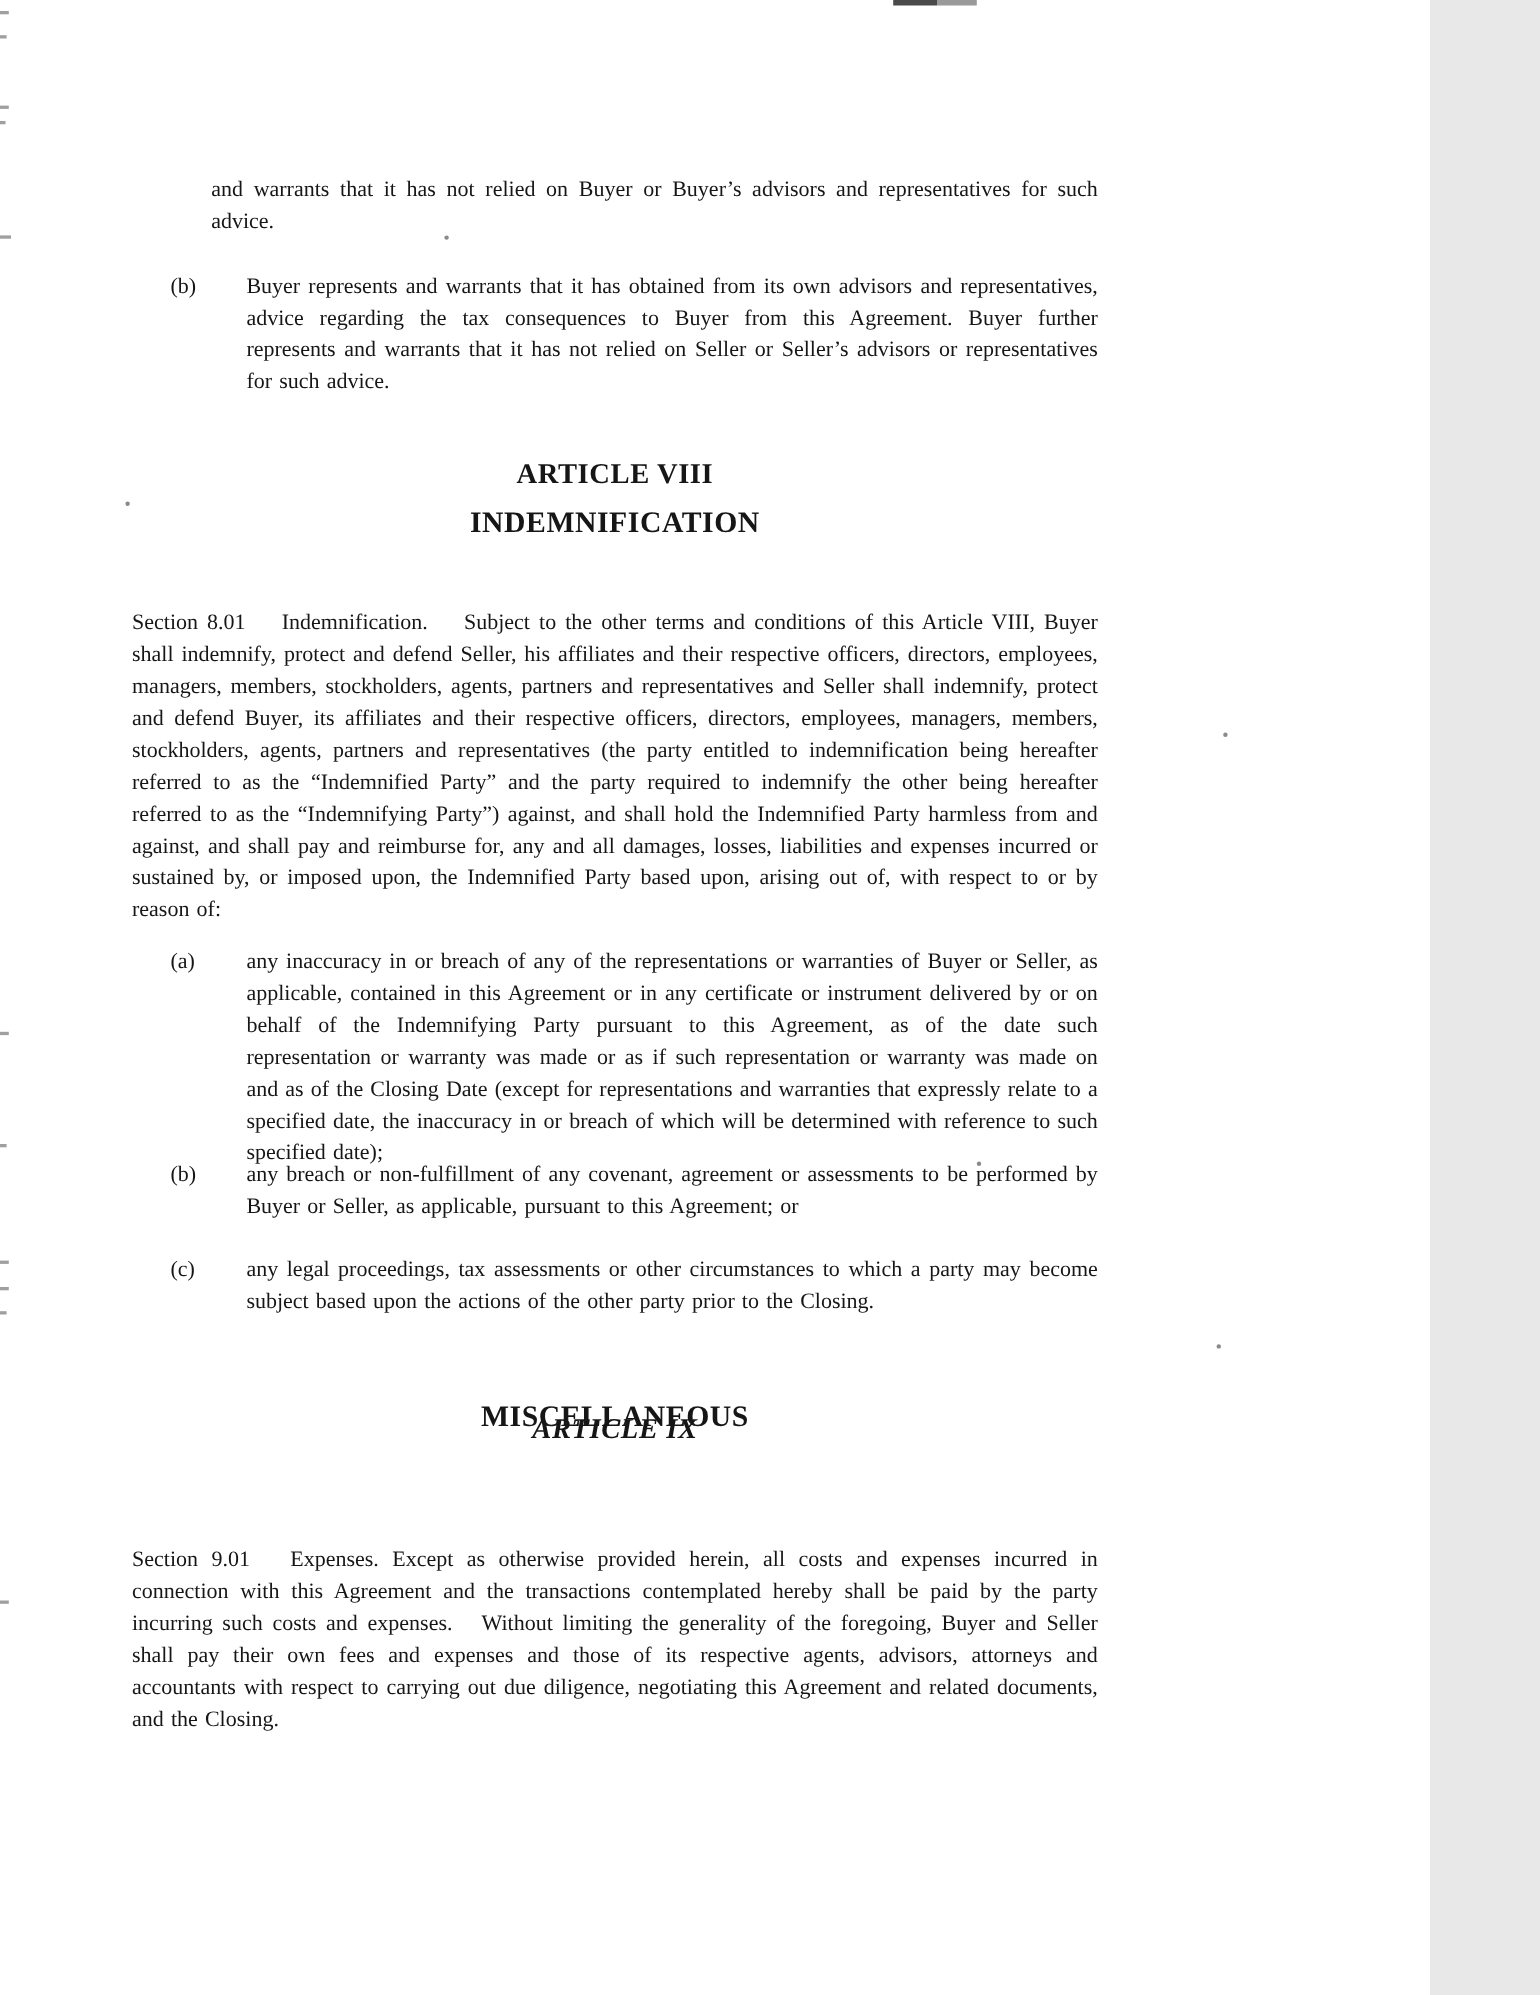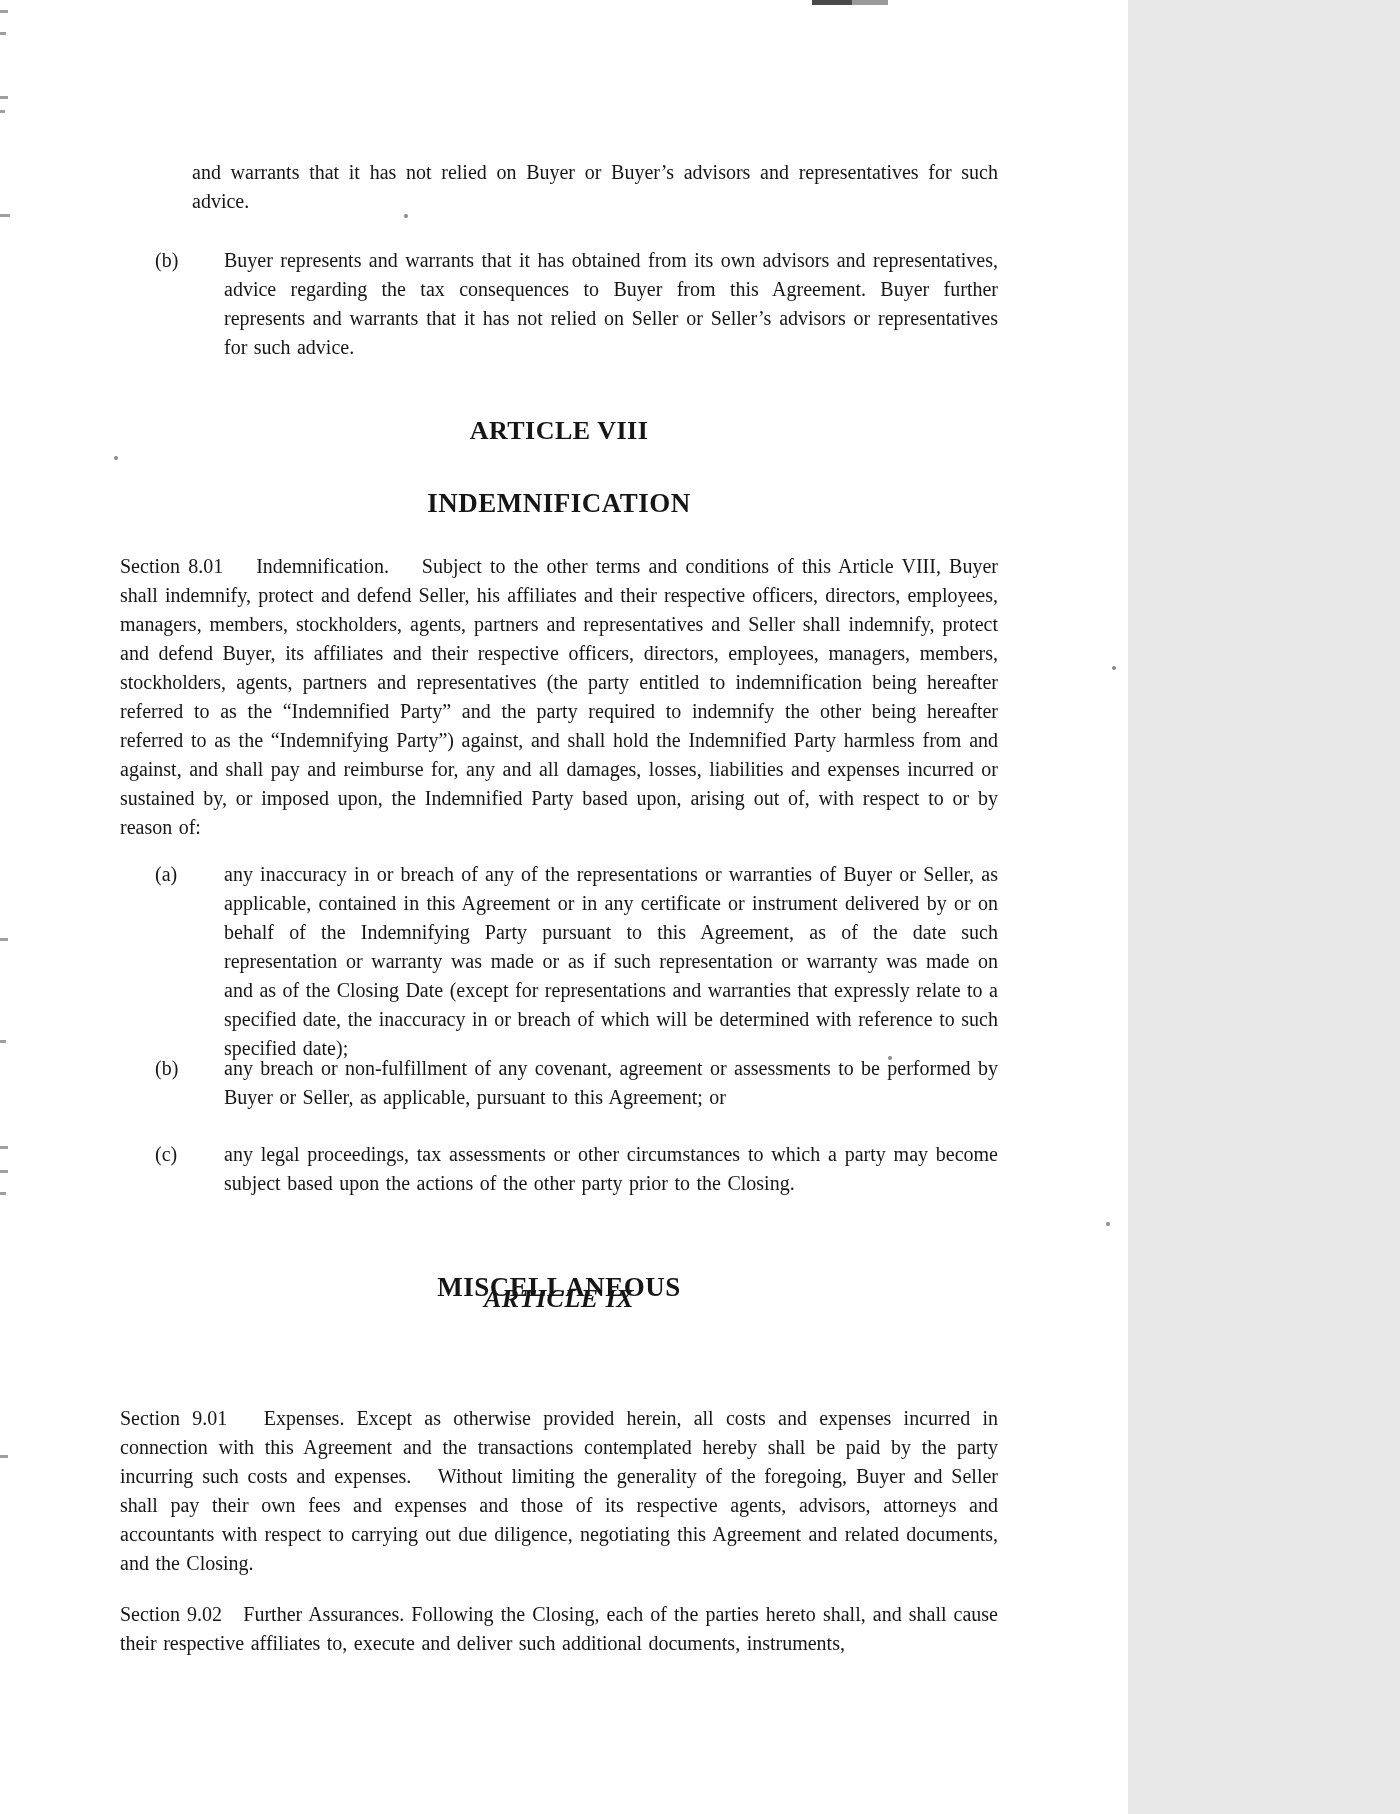--- a/index.html
+++ b/index.html
@@ -1,19 +1,19 @@
 <!DOCTYPE html>
 <html><head>
 <meta charset="utf-8">
 <style>
   html,body{margin:0;padding:0;}
   body{background:#e8e8e8;}
   .page{
     position:relative;
-    width:1128px;
+    width:1300px;
     height:1814px;
     background:#ffffff;
     font-family:"Liberation Serif","DejaVu Serif",serif;
     color:#161616;
     overflow:hidden;
     -webkit-font-smoothing:antialiased;
   }
   .body-text{
     position:absolute;
     font-size:20px;
@@ -93,21 +93,21 @@
   <div class="artifact speck" style="left:888px;top:1056px;"></div>
 
   <div class="body-text" style="left:192px;top:158px;width:806px;">and warrants that it has not relied on Buyer or Buyer’s advisors and representatives for such advice.</div>
 
   <div class="list-item" style="left:155px;top:246px;width:843px;">
     <div class="marker">(b)</div>
     <div class="item-text">Buyer represents and warrants that it has obtained from its own advisors and representatives, advice regarding the tax consequences to Buyer from this Agreement. Buyer further represents and warrants that it has not relied on Seller or Seller’s advisors or representatives for such advice.</div>
   </div>
 
   <div class="heading" style="top:416px;">ARTICLE VIII</div>
-  <div class="heading" style="top:488px;font-size:27px;">INDEMNIFICATION</div>
+  <div class="heading" style="top:460px;font-size:27px;">INDEMNIFICATION</div>
 
   <div class="body-text" style="left:120px;top:552px;width:878px;"><b>Section 8.01&nbsp;&nbsp;&nbsp;&nbsp;Indemnification.</b><span>&nbsp;&nbsp;&nbsp;&nbsp;Subject to the other terms and conditions of this </span><b>Article VIII</b><span>, Buyer shall indemnify, protect and defend Seller, his affiliates and their respective officers, directors, employees, managers, members, stockholders, agents, partners and representatives and Seller shall indemnify, protect and defend Buyer, its affiliates and their respective officers, directors, employees, managers, members, stockholders, agents, partners and representatives (the party entitled to indemnification being hereafter referred to as the </span><b>“Indemnified Party”</b><span> and the party required to indemnify the other being hereafter referred to as the </span><b>“Indemnifying Party”</b><span>) against, and shall hold the Indemnified Party harmless from and against, and shall pay and reimburse for, any and all damages, losses, liabilities and expenses incurred or sustained by, or imposed upon, the Indemnified Party based upon, arising out of, with respect to or by reason of:</span></div>
 
   <div class="list-item" style="left:155px;top:860px;width:843px;">
     <div class="marker">(a)</div>
     <div class="item-text">any inaccuracy in or breach of any of the representations or warranties of Buyer or Seller, as applicable, contained in this Agreement or in any certificate or instrument delivered by or on behalf of the Indemnifying Party pursuant to this Agreement, as of the date such representation or warranty was made or as if such representation or warranty was made on and as of the Closing Date (except for representations and warranties that expressly relate to a specified date, the inaccuracy in or breach of which will be determined with reference to such specified date);</div>
   </div>
 
   <div class="list-item" style="left:155px;top:1054px;width:843px;">
     <div class="marker">(b)</div>
@@ -117,15 +117,14 @@
   <div class="list-item" style="left:155px;top:1140px;width:843px;">
     <div class="marker">(c)</div>
     <div class="item-text">any legal proceedings, tax assessments or other circumstances to which a party may become subject based upon the actions of the other party prior to the Closing.</div>
   </div>
 
   <div class="heading" style="top:1284px;font-style:italic;">ARTICLE IX</div>
   <div class="heading" style="top:1272px;font-size:27px;">MISCELLANEOUS</div>
 
   <div class="body-text" style="left:120px;top:1404px;width:878px;"><b>Section 9.01&nbsp;&nbsp;&nbsp;Expenses.</b><span> Except as otherwise provided herein, all costs and expenses incurred in connection with this Agreement and the transactions contemplated hereby shall be paid by the party incurring such costs and expenses. &nbsp;&nbsp;Without limiting the generality of the foregoing, Buyer and Seller shall pay their own fees and expenses and those of its respective agents, advisors, attorneys and accountants with respect to carrying out due diligence, negotiating this Agreement and related documents, and the Closing.</span></div>
 
-  <div class="body-text" style="left:120px;top:1600px;width:878px;"><b>Section 9.02&nbsp;&nbsp;&nbsp;Further Assurances.</b><span> Following the Closing, each of the parties hereto shall, and shall cause their respective affiliates to, execute and deliver such additional documents, instruments,</span></div>
 
 </div>
 
 </body></html>

